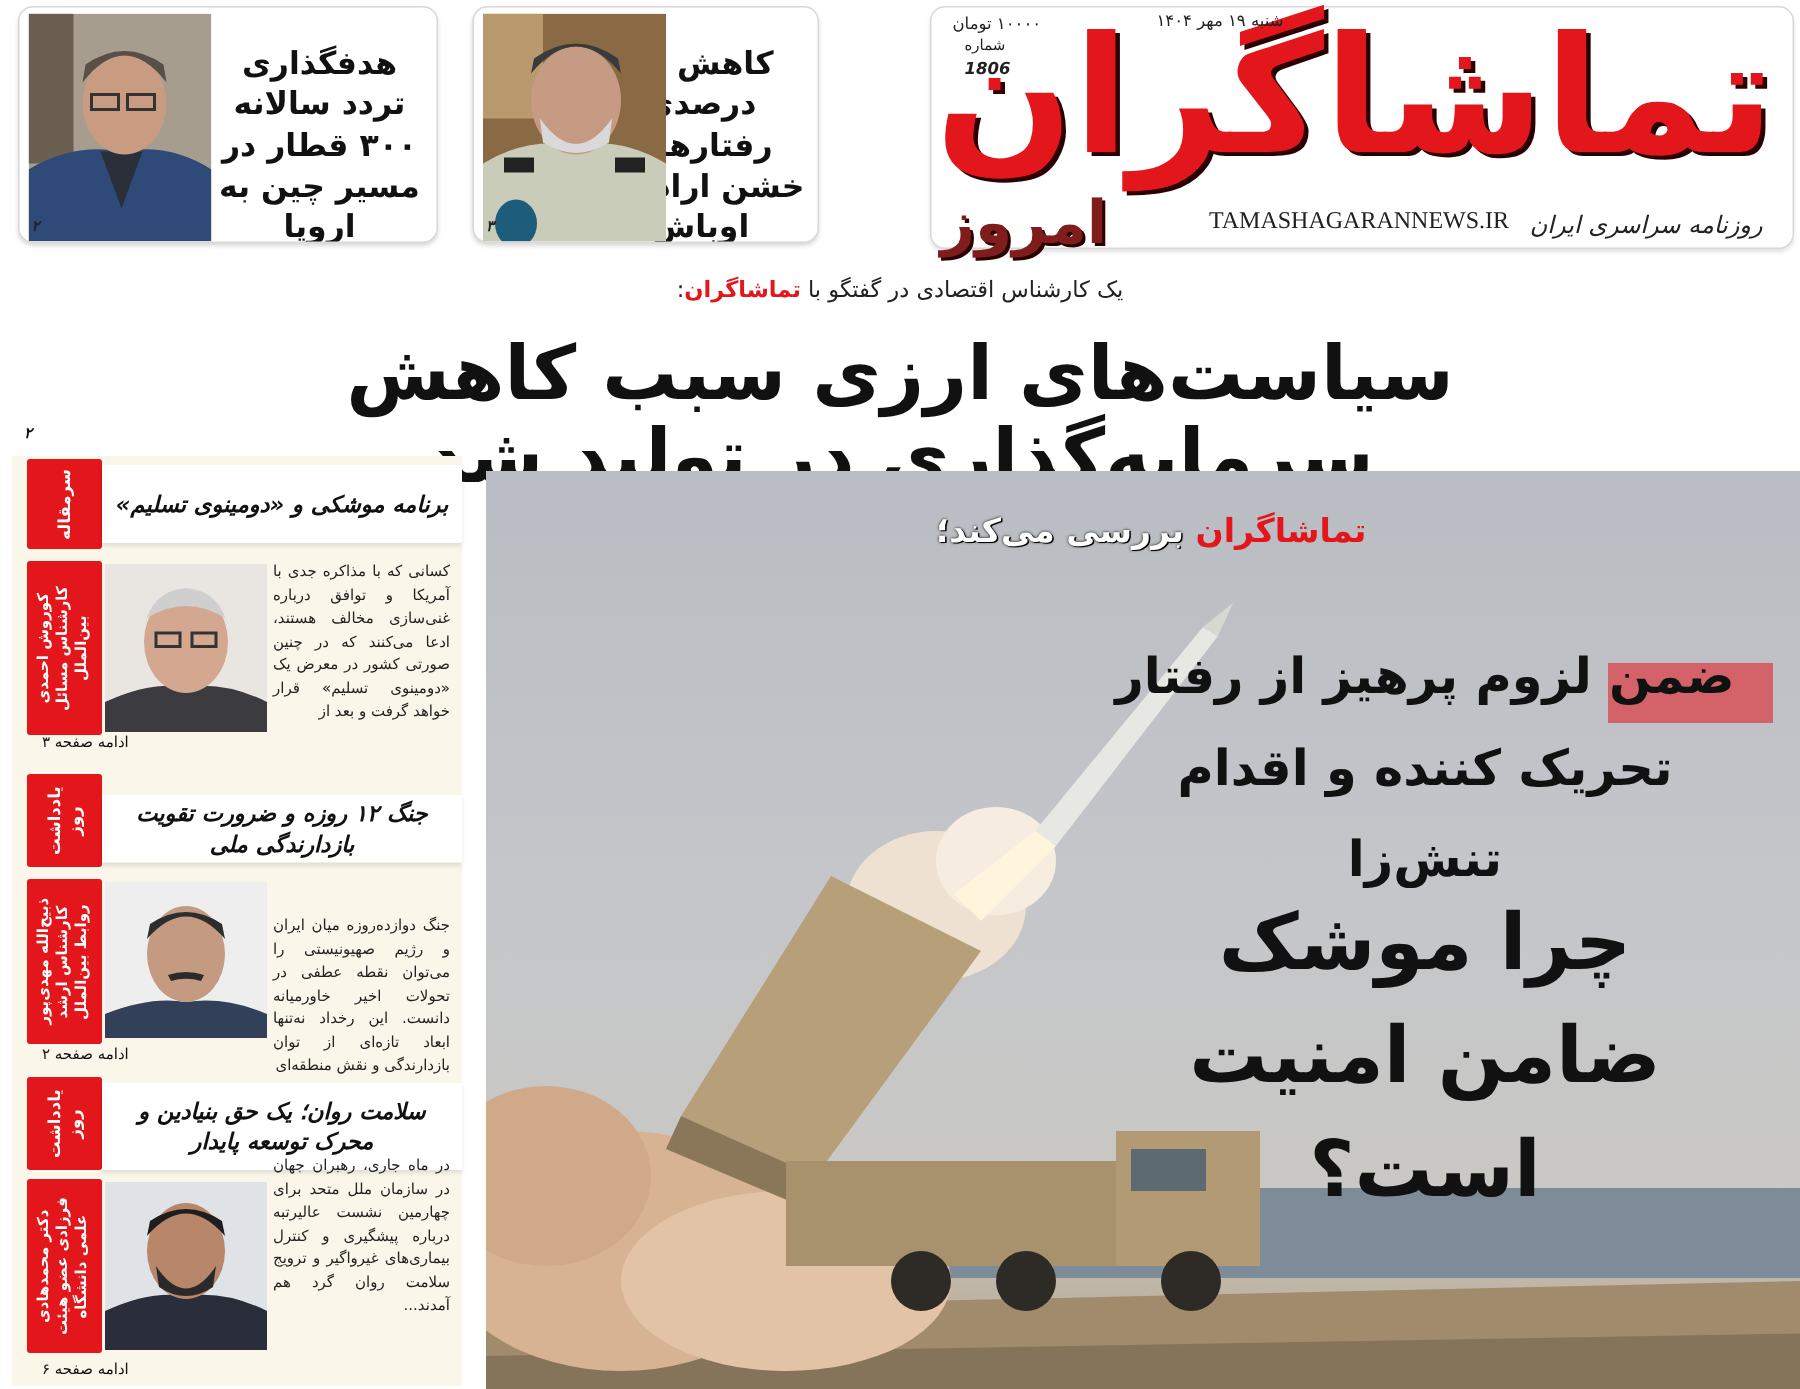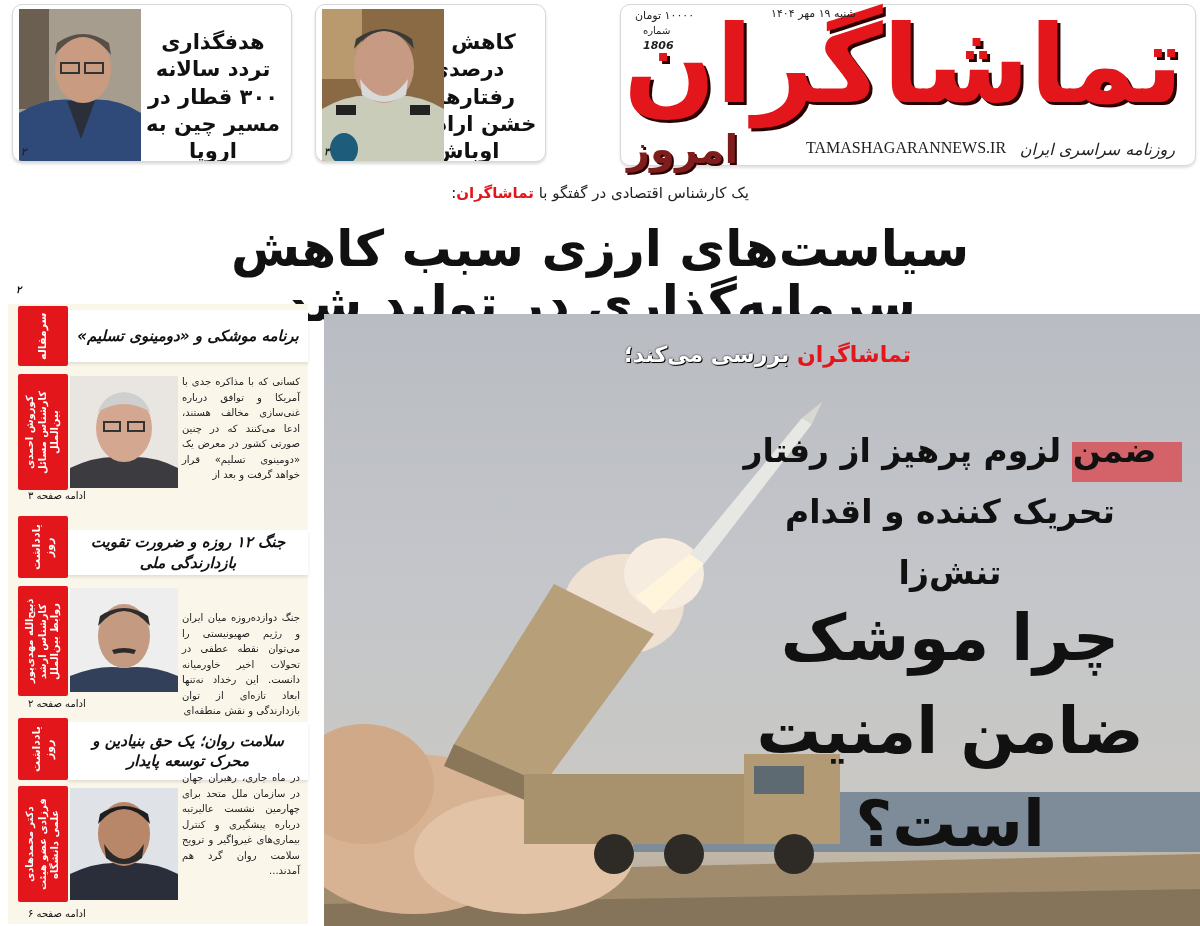--- a/index.html
+++ b/index.html
@@ -122,21 +122,21 @@
   .photo-ribbon {
     position: absolute; top: 128px; right: 18px; width: 110px; height: 40px;
     background: rgba(227,22,27,0.55);
   }
   .photo-sub {
     position: absolute; right: 40px; top: 106px; width: 420px; text-align: center;
     font-weight: 900; font-size: 33px; line-height: 1.85; color: #111;
   }
   .photo-main {
     position: absolute; right: 40px; top: 278px; width: 420px; text-align: center;
-    font-weight: 900; font-size: 64px; line-height: 1.45; color: #111;
+    font-weight: 900; font-size: 52px; line-height: 1.45; color: #111;
   }
   .photo-page {
     position: absolute; left: 0; bottom: 0; width: 36px; height: 30px; background: #fff;
     clip-path: polygon(0 0, 60% 0, 100% 100%, 0 100%);
     font-size: 10px; font-weight: bold; font-style: italic; padding: 14px 0 0 4px; direction: ltr;
   }
 </style>
 </head>
 <body>
 

